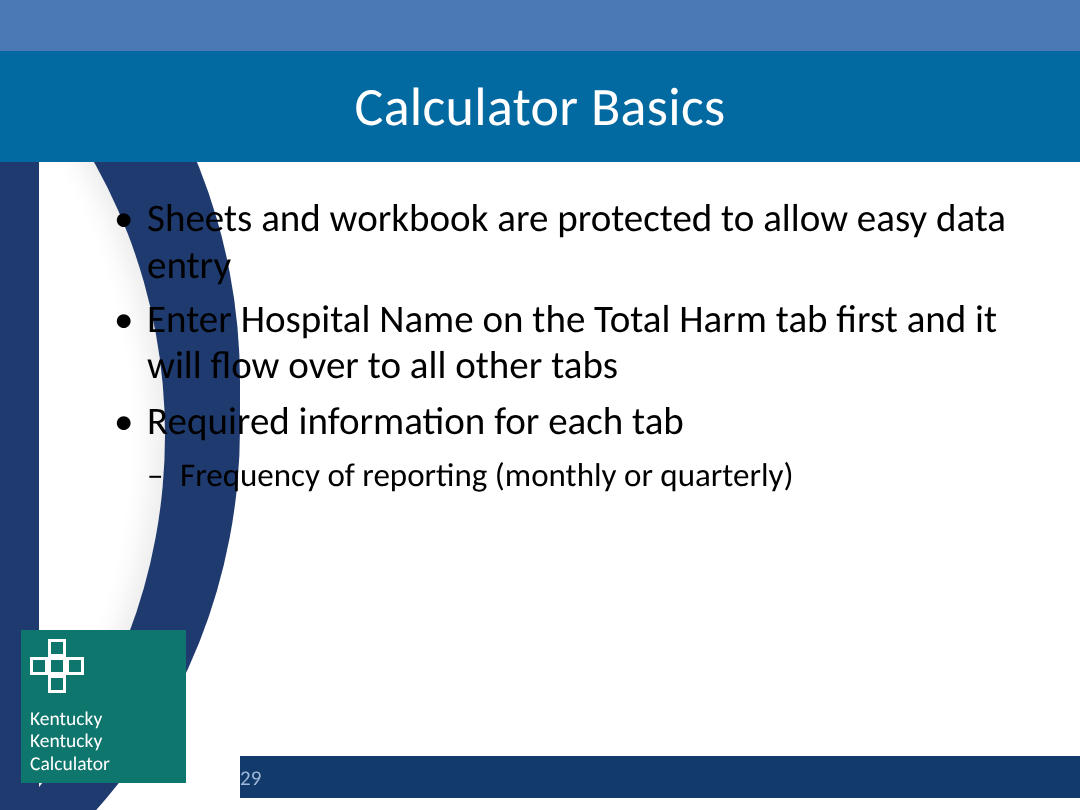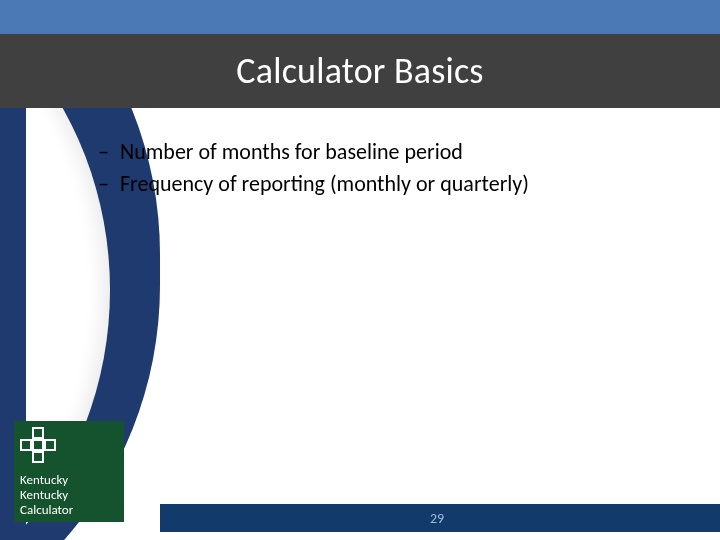--- a/index.html
+++ b/index.html
@@ -45,21 +45,21 @@
     left: 0; top: 0;
     width: 720px; height: 34px;
     background: #4a79b6;
     z-index: 4;
   }
   
   .title-bar {
     position: absolute;
     left: 0; top: 34px;
     width: 720px; height: 74px;
-    background: #404040;
+    background: #0369a1;
     z-index: 5;
     display: flex;
     align-items: center;
     justify-content: center;
   }
   .title-text {
     color: #ffffff;
     font-size: 36px;
     font-weight: 400;
     letter-spacing: 0.2px;
@@ -111,42 +111,42 @@
     font-size: 22px;
   }
   
   .logo-block {
     position: absolute;
     left: 14px;
     bottom: 18px;
     width: 110px;
     z-index: 7;
     color: #ffffff;
-    background: #14532d;
+    background: #0f766e;
     padding: 6px 6px 4px 6px;
   }
   .logo-mark {
     width: 36px; height: 36px;
     margin-bottom: 6px;
   }
   .logo-text {
     font-size: 13px;
     line-height: 1.15;
     font-weight: 400;
   }
   
   .footer-bar {
     position: absolute;
     right: 0; bottom: 8px;
     width: 560px; height: 28px;
     background: #123a6b;
     z-index: 6;
     display: flex;
     align-items: center;
-    justify-content: center;
+    justify-content: flex-start;
     padding-right: 6px;
   }
   .page-num {
     color: #9fb8d9;
     font-size: 14px;
   }
 </style>
 </head>
 <body>
 
@@ -155,22 +155,26 @@
   <div class="left-wave"></div>
   <div class="left-wave-inner"></div>
   <div class="left-band-solid"></div>
   <div class="top-strip"></div>
 
   <div class="title-bar">
     <div class="title-text">Calculator Basics</div>
   </div>
 
   <div class="body">
+    <ul class="bullets">
+      <li>Sheets and workbook are protected to allow easy data entry</li>
+      <li>Enter Hospital Name on the Total Harm tab first and it will flow over to all other tabs</li>
+      <li>Required information for each tab</li>
+    </ul>
     <ul class="dashes">
-      <li>Number of months for baseline period</li>
       <li>Frequency of reporting (monthly or quarterly)</li>
     </ul>
   </div>
 
   <div class="logo-block">
     <svg class="logo-mark" viewBox="0 0 36 36">
       <rect x="13" y="1" width="10" height="10" fill="none" stroke="#ffffff" stroke-width="2"></rect>
       <rect x="13" y="13" width="10" height="10" fill="none" stroke="#ffffff" stroke-width="2"></rect>
       <rect x="13" y="25" width="10" height="10" fill="none" stroke="#ffffff" stroke-width="2"></rect>
       <rect x="1" y="13" width="10" height="10" fill="none" stroke="#ffffff" stroke-width="2"></rect>

